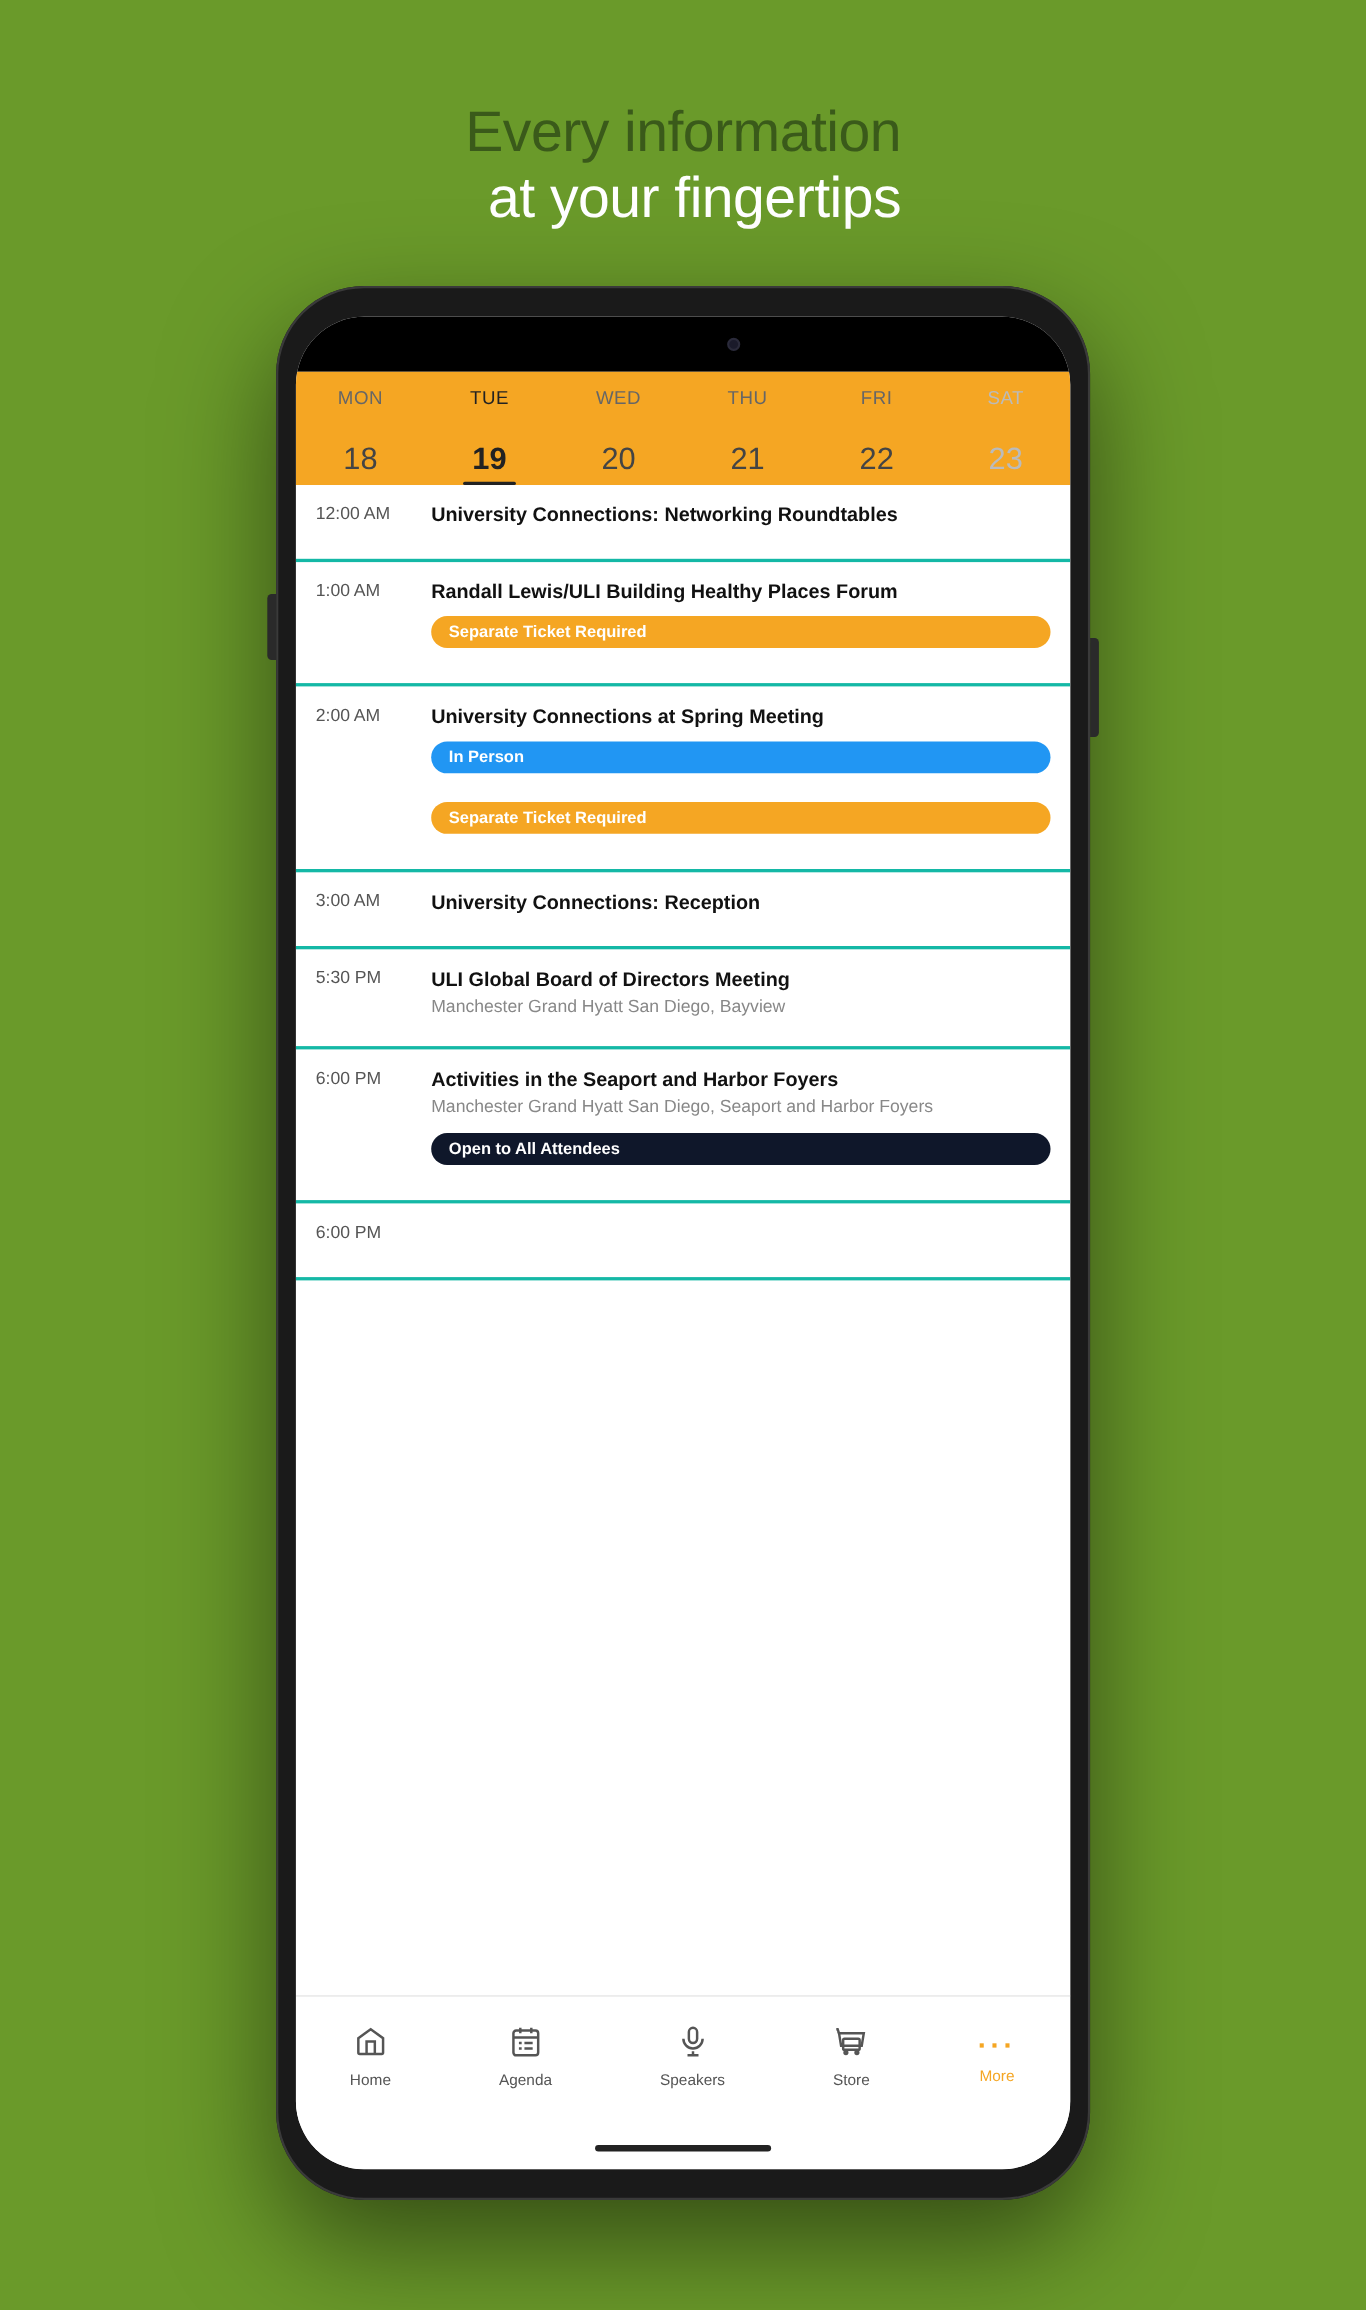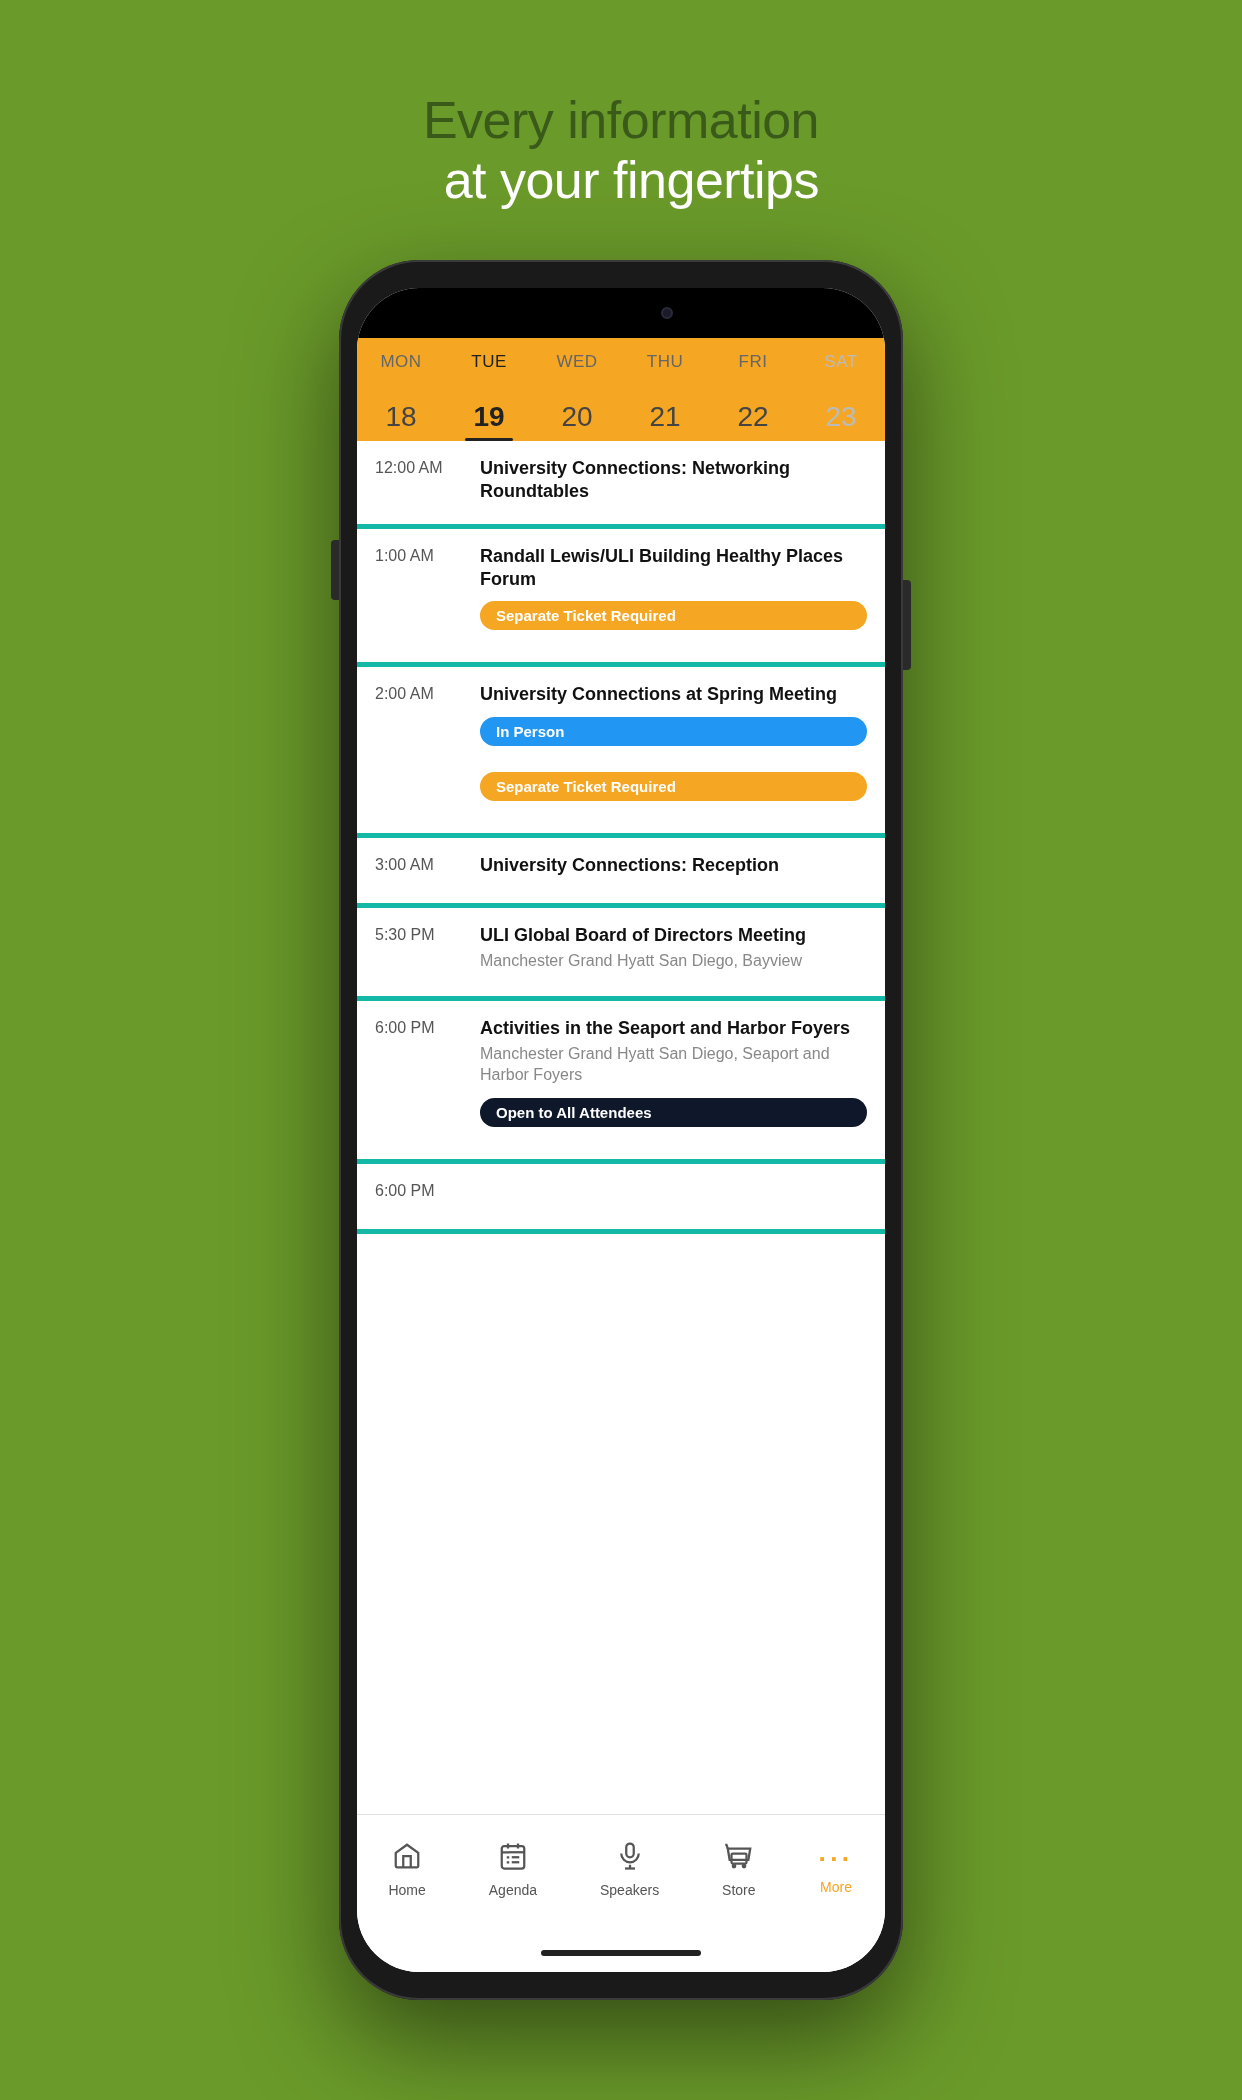--- a/index.html
+++ b/index.html
@@ -32,21 +32,21 @@
       font-size: 52px;
       color: #ffffff;
       font-weight: 400;
       letter-spacing: -0.5px;
       text-align: right;
     }
 
     
     .phone-wrapper {
       position: relative;
-      width: 564px;
+      width: 740px;
       height: 1740px;
     }
 
     .phone-frame {
       position: absolute;
       top: 0; left: 0; right: 0; bottom: 0;
       background: #1a1a1a;
       border-radius: 80px;
       box-shadow:
         inset 0 0 0 2px #3a3a3a,
@@ -185,21 +185,21 @@
     .schedule-list {
       flex: 1;
       overflow-y: auto;
       background: #fff;
     }
 
     .schedule-list::-webkit-scrollbar { display: none; }
 
     .schedule-item {
       display: flex;
-      border-bottom: 5px solid #14b8a6;
+      border-bottom: 3px solid #14b8a6;
       padding: 16px 18px;
       align-items: flex-start;
       min-height: 70px;
     }
 
     .time-col {
       width: 105px;
       flex-shrink: 0;
       font-size: 16px;
       color: #555;

